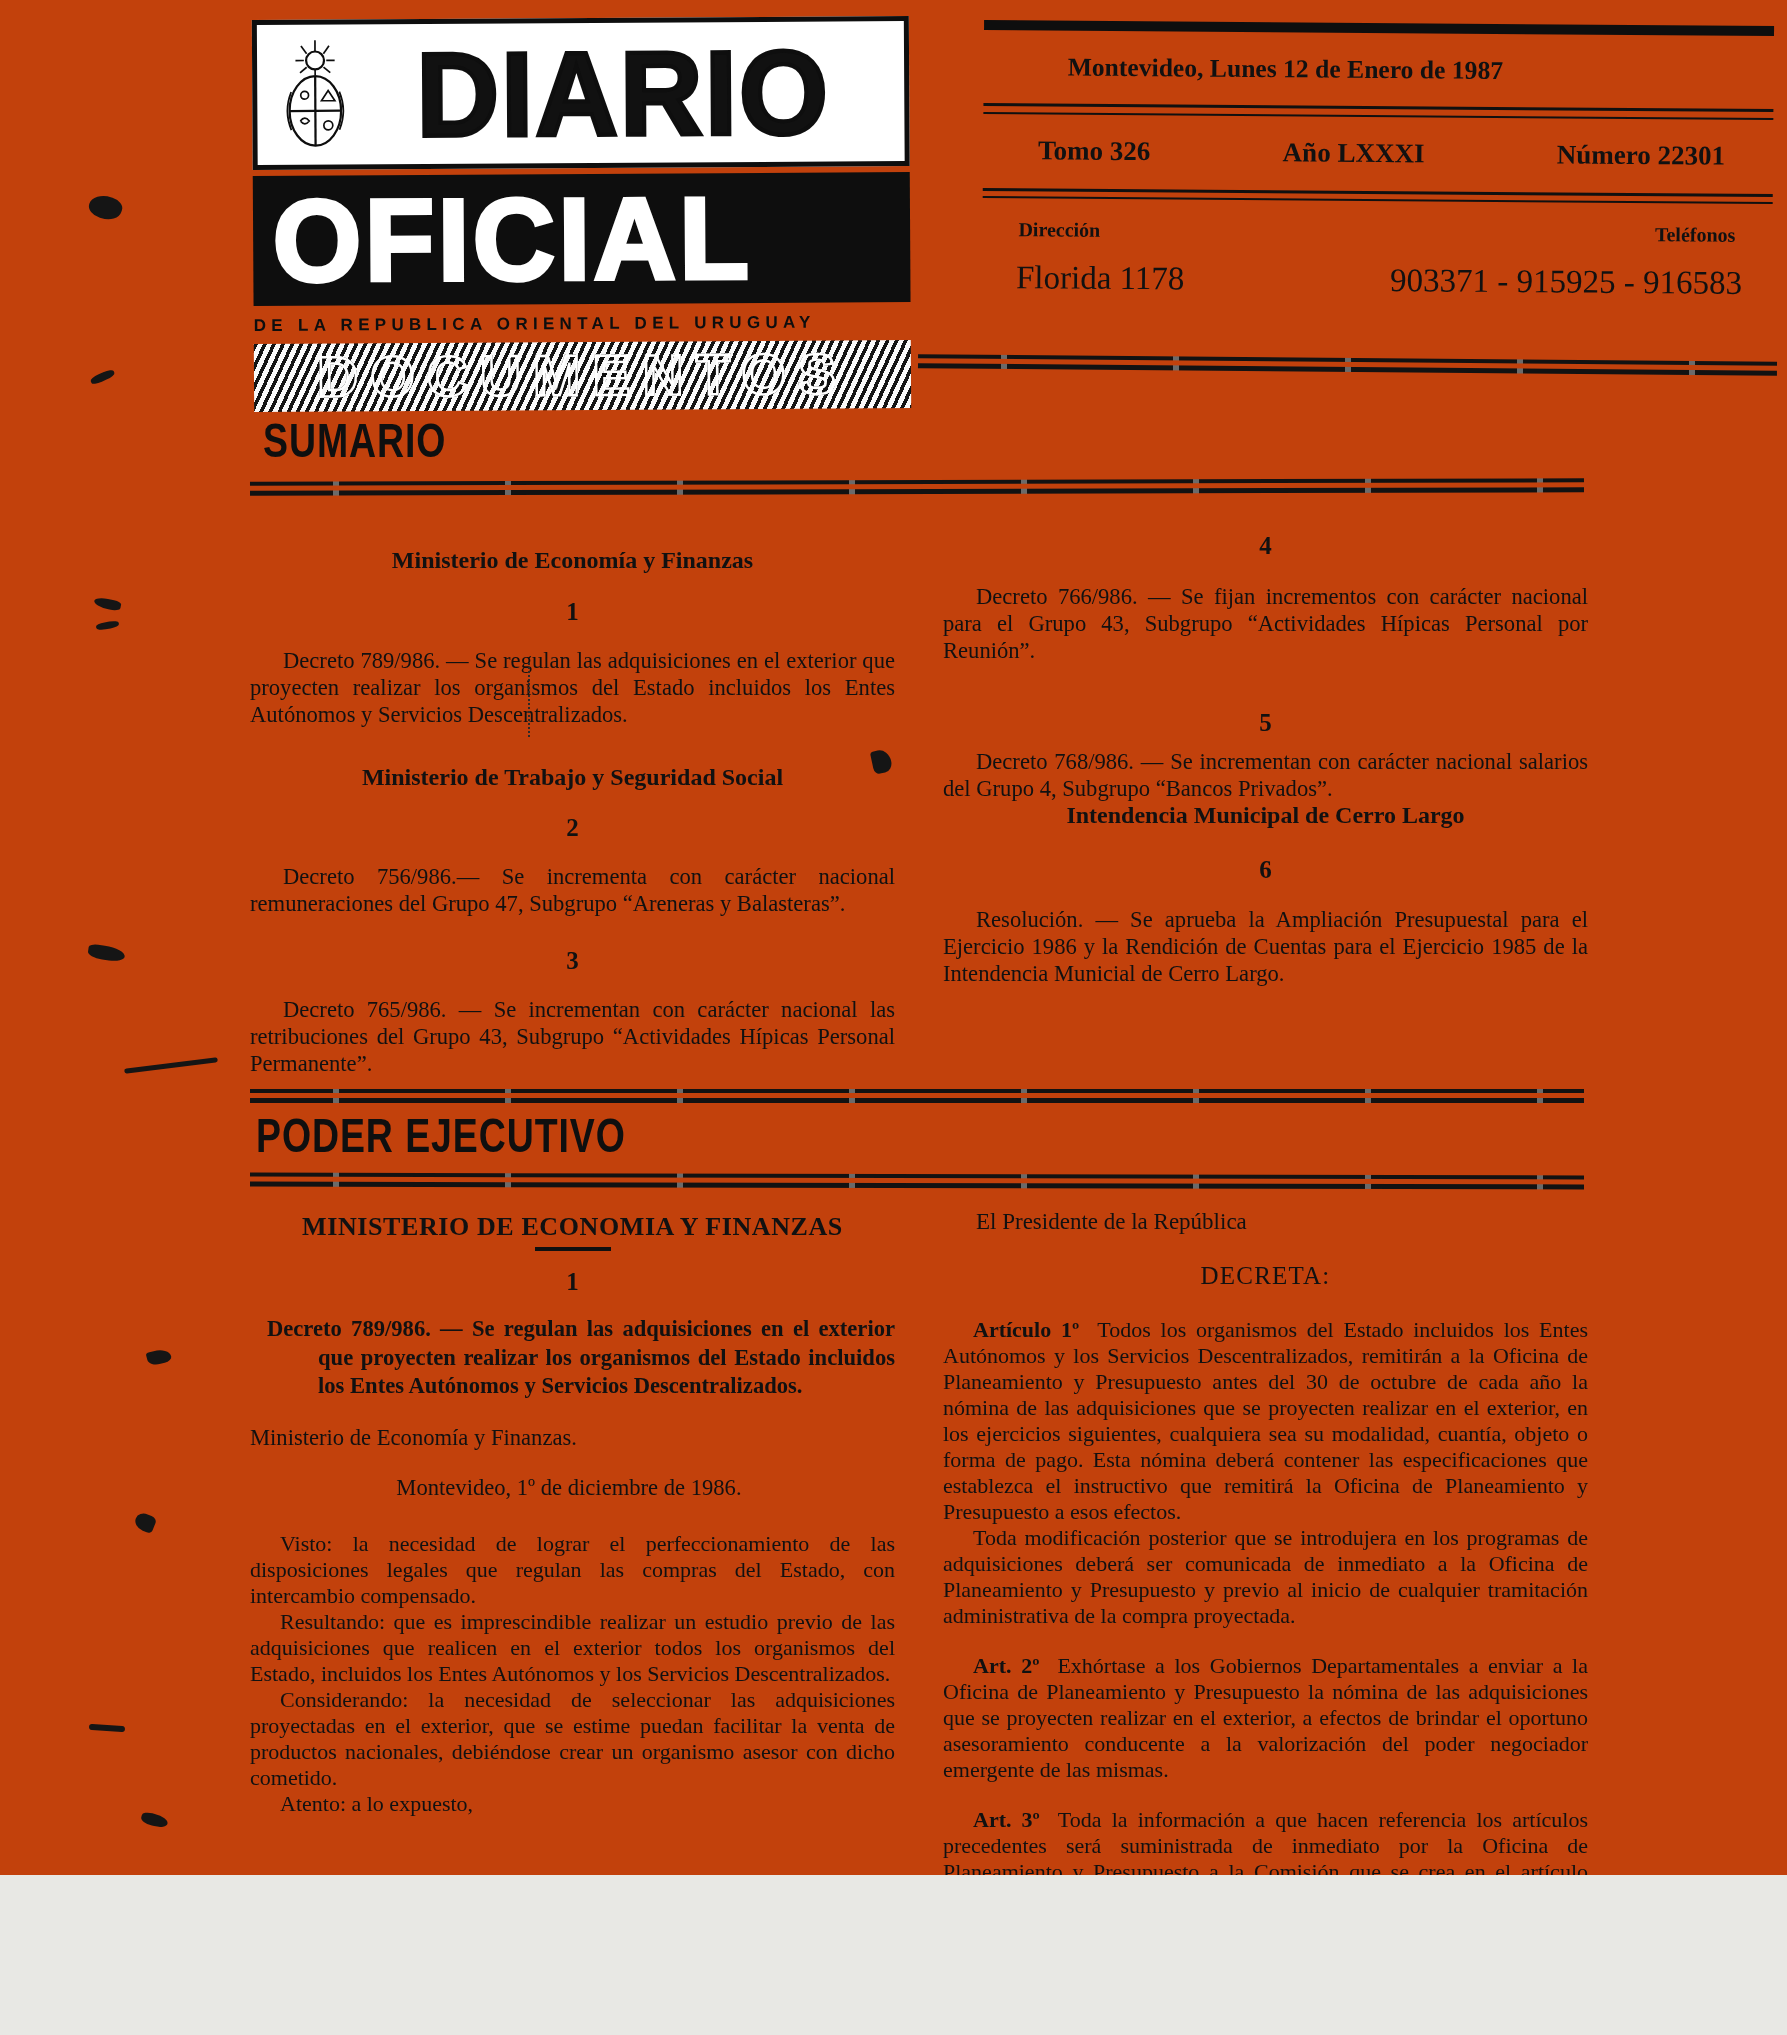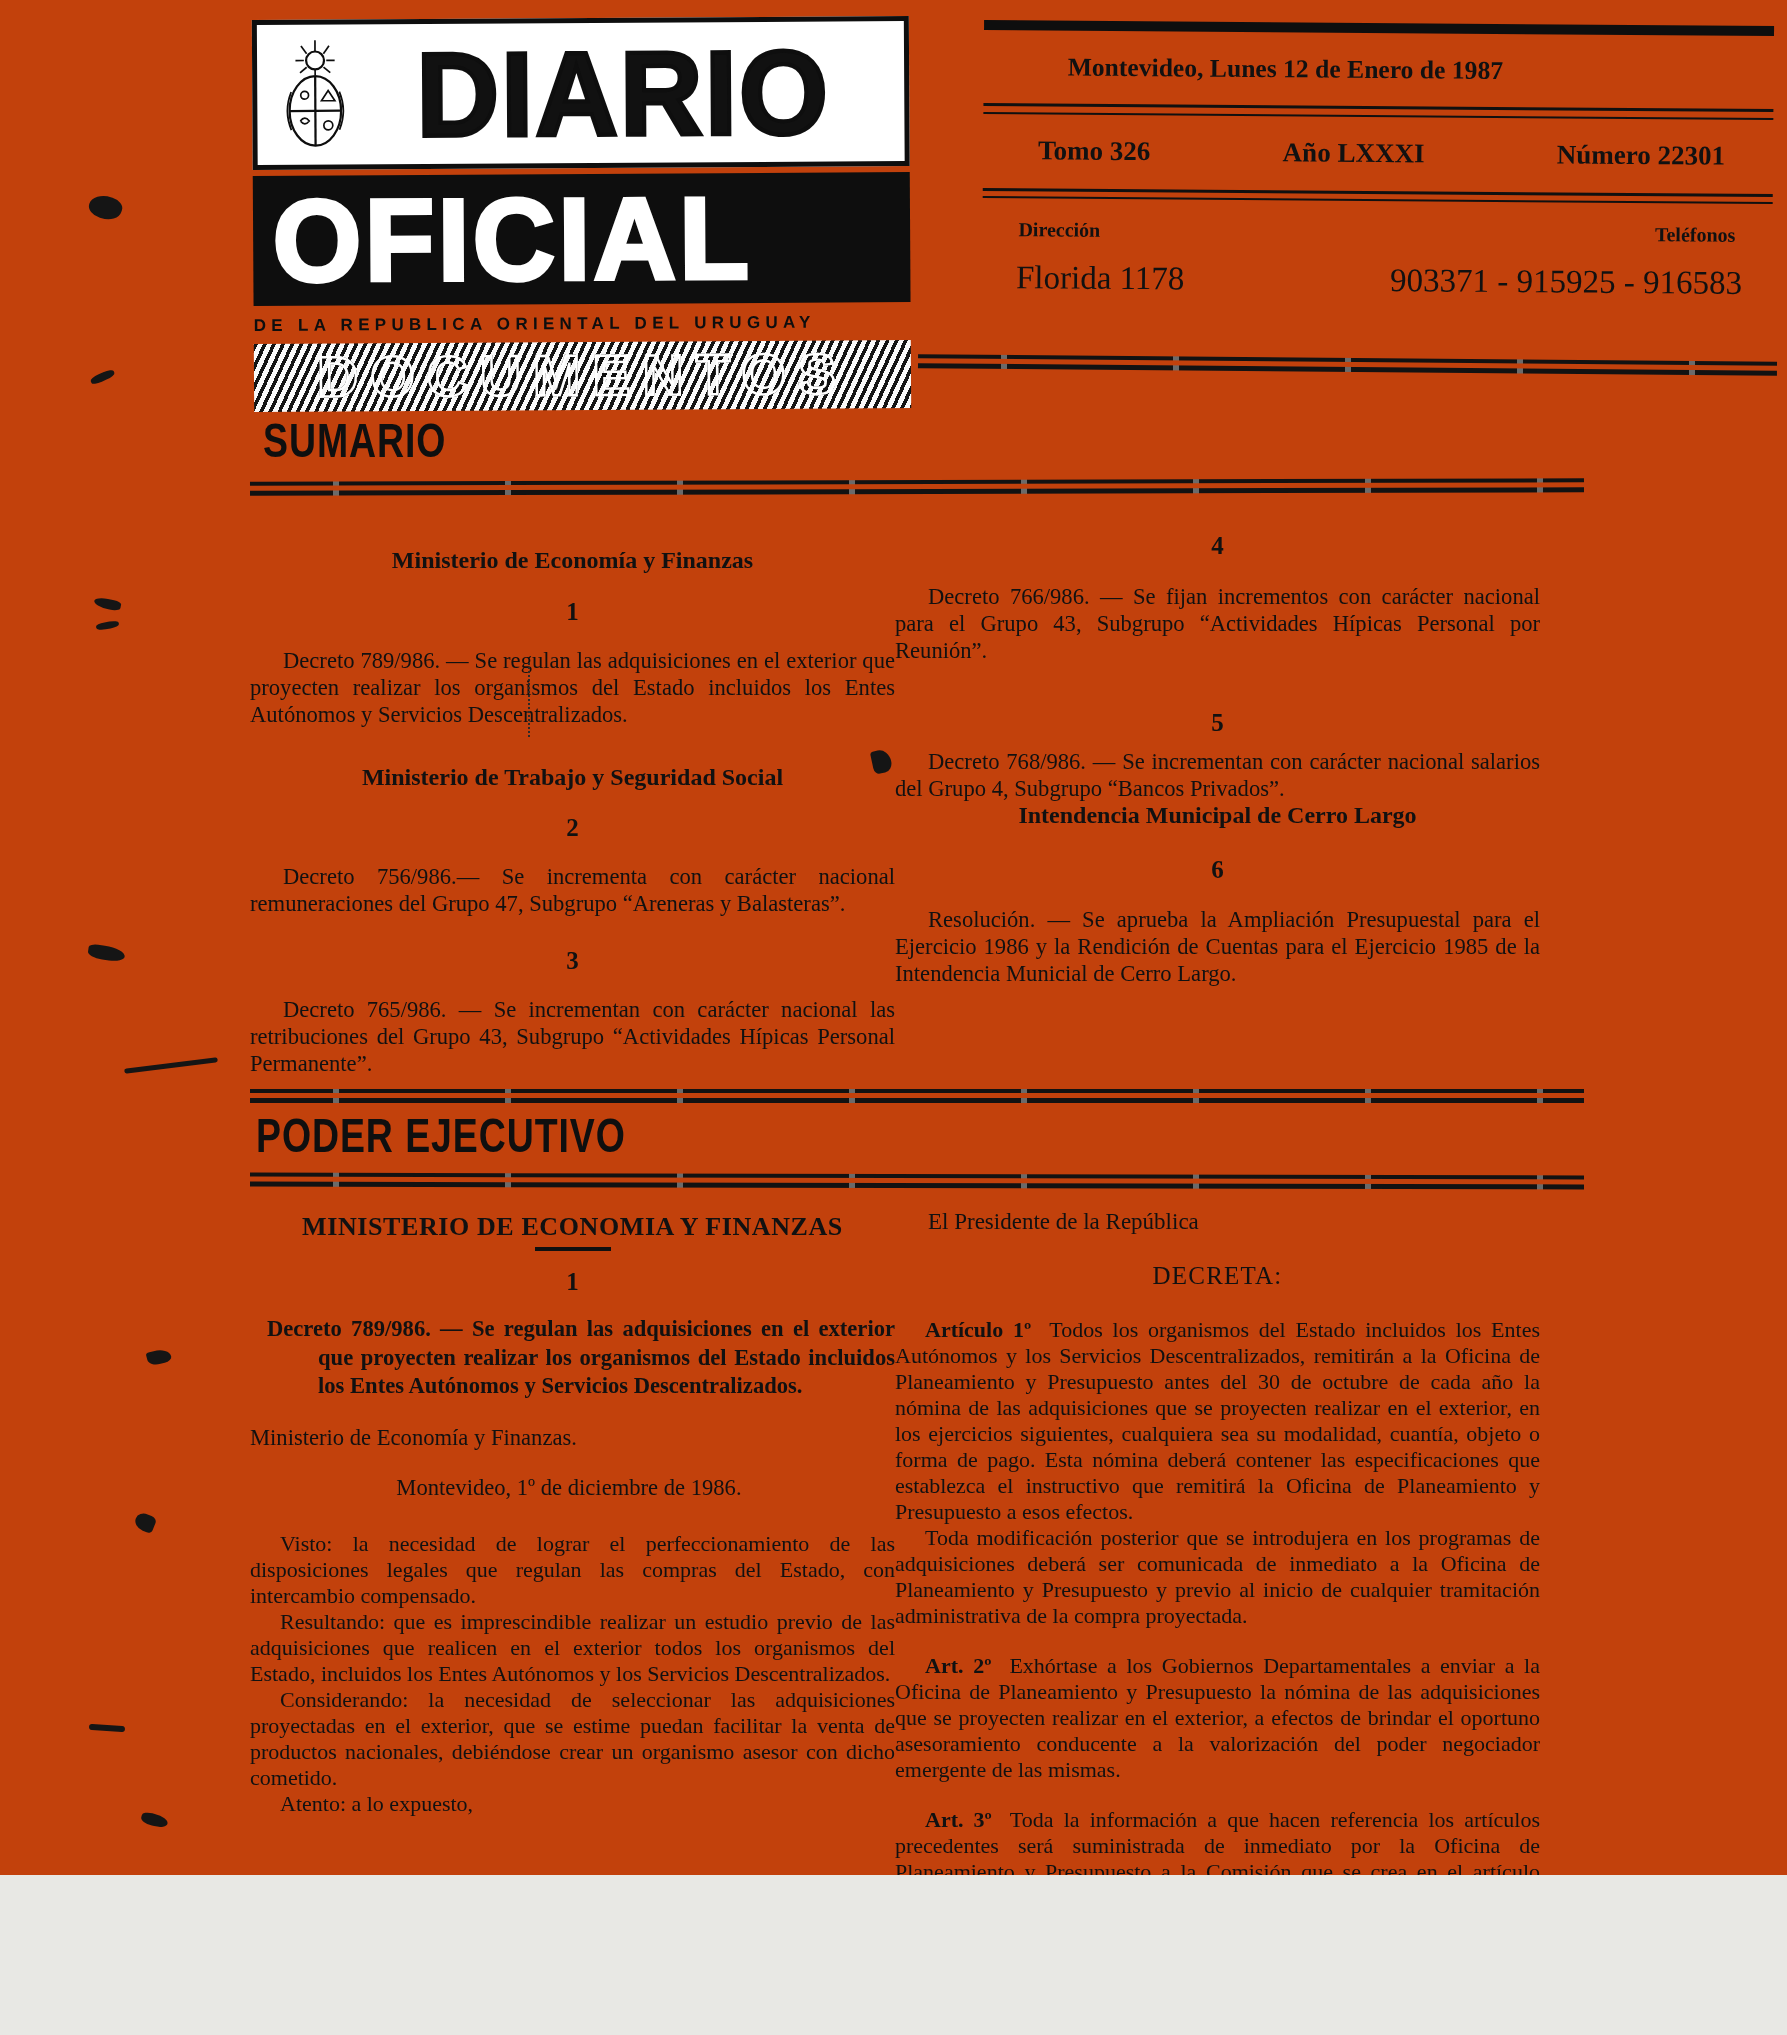--- a/index.html
+++ b/index.html
@@ -48,21 +48,21 @@
   .dline i{display:block;height:4.2px;margin-bottom:5.3px;
            background:repeating-linear-gradient(90deg,#121212 0 83px,#6a6a6a 83px 89px,#121212 89px 172px);}
   .dline i:last-child{margin-bottom:0;}
 
   
   .big-title{position:absolute;font-family:"Liberation Sans",sans-serif;font-weight:bold;
              font-size:48px;line-height:1;letter-spacing:1.2px;color:#0f0f0f;
              transform:scaleX(.78);transform-origin:left center;white-space:nowrap;}
 
   
-  .cols{position:absolute;display:grid;grid-template-columns:645px 645px;}
+  .cols{position:absolute;display:grid;grid-template-columns:645px 645px;column-gap:48px;}
   .sum-heading{font-weight:bold;font-size:24px;text-align:center;}
   .sum-num{font-weight:bold;font-size:25px;text-align:center;}
   .sum-item{font-size:22.6px;line-height:27px;text-align:justify;text-indent:33px;hyphens:auto;}
 
   .ministry-header{font-weight:bold;font-size:26px;text-align:center;letter-spacing:0.6px;}
   .ministry-underline{width:76px;height:4.2px;background:#101010;margin:4.8px auto 0 auto;}
   .decree-heading{font-weight:bold;font-size:22.6px;line-height:28.5px;text-align:justify;
                   padding-left:68px;text-indent:-51px;hyphens:auto;}
   .ministry-line{font-size:22.6px;}
   .dateline{font-size:22.6px;text-align:center;padding-right:7.1px;}

